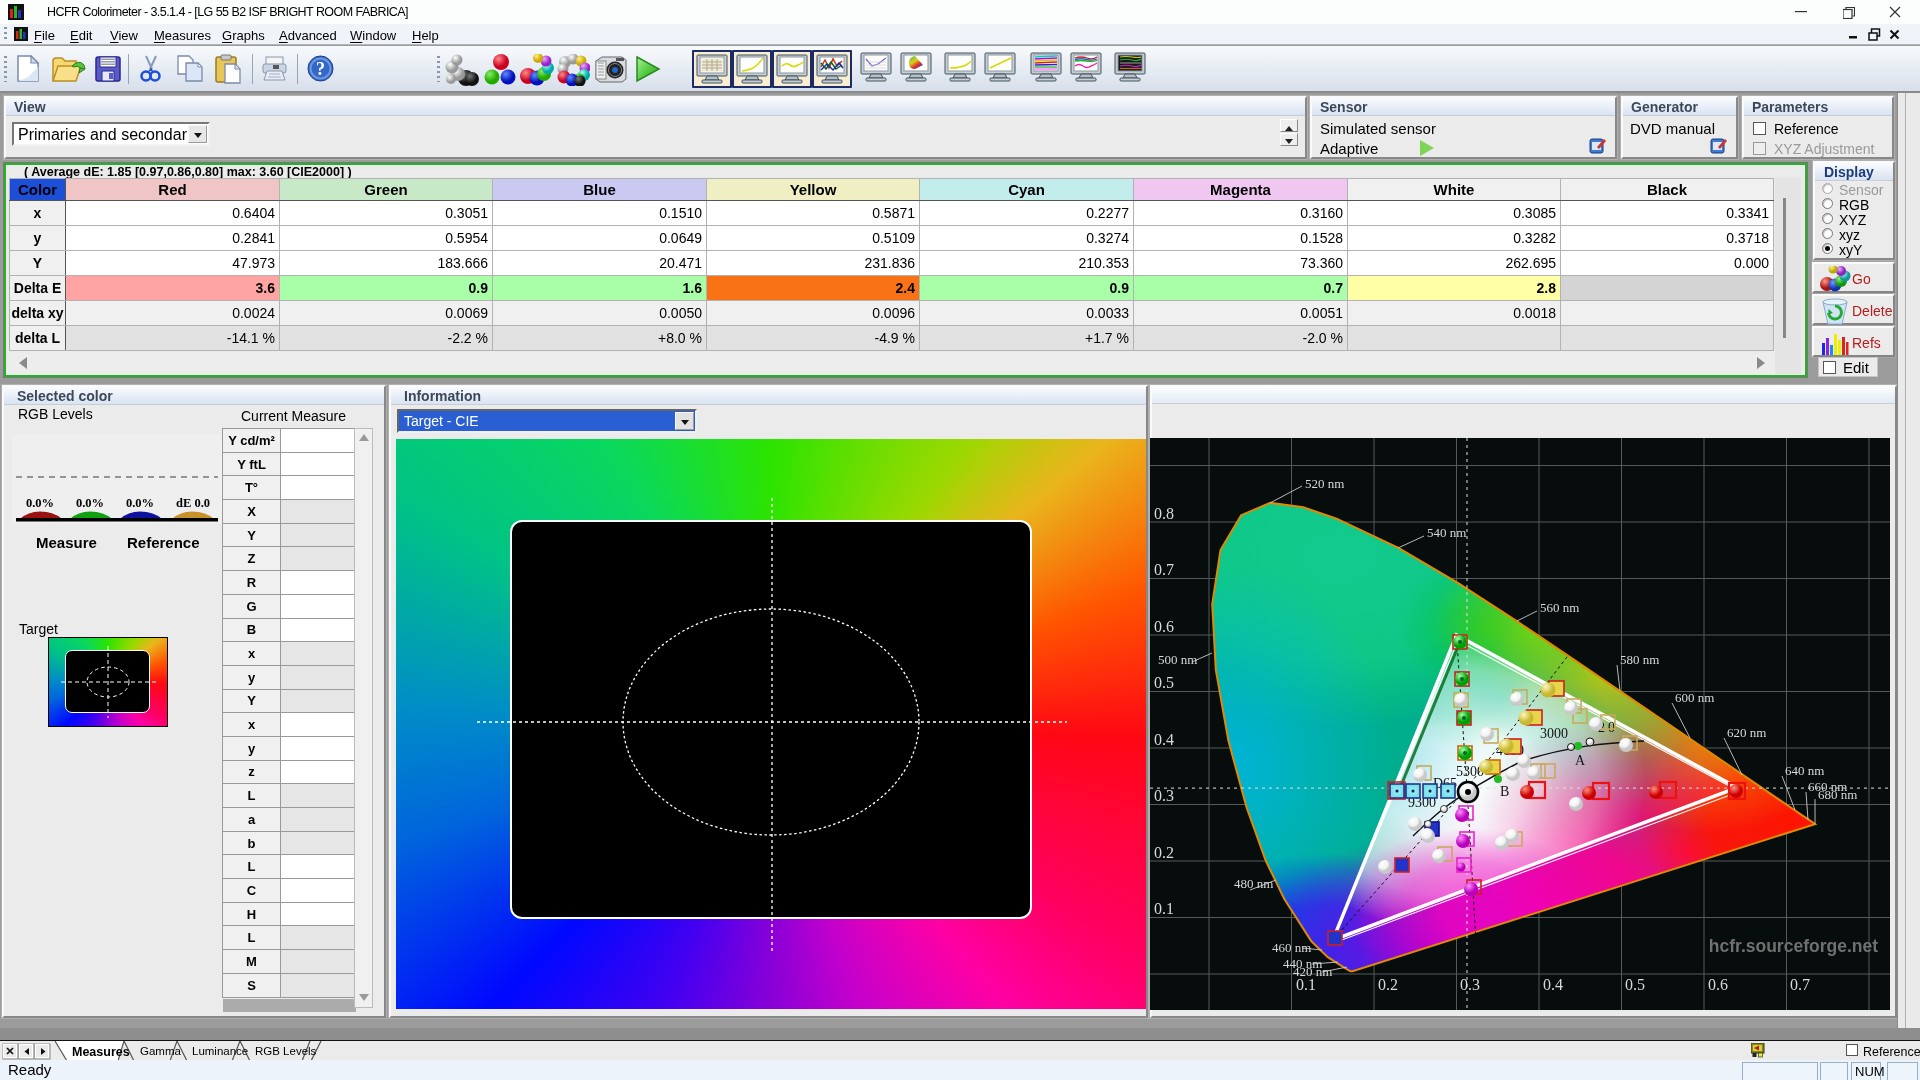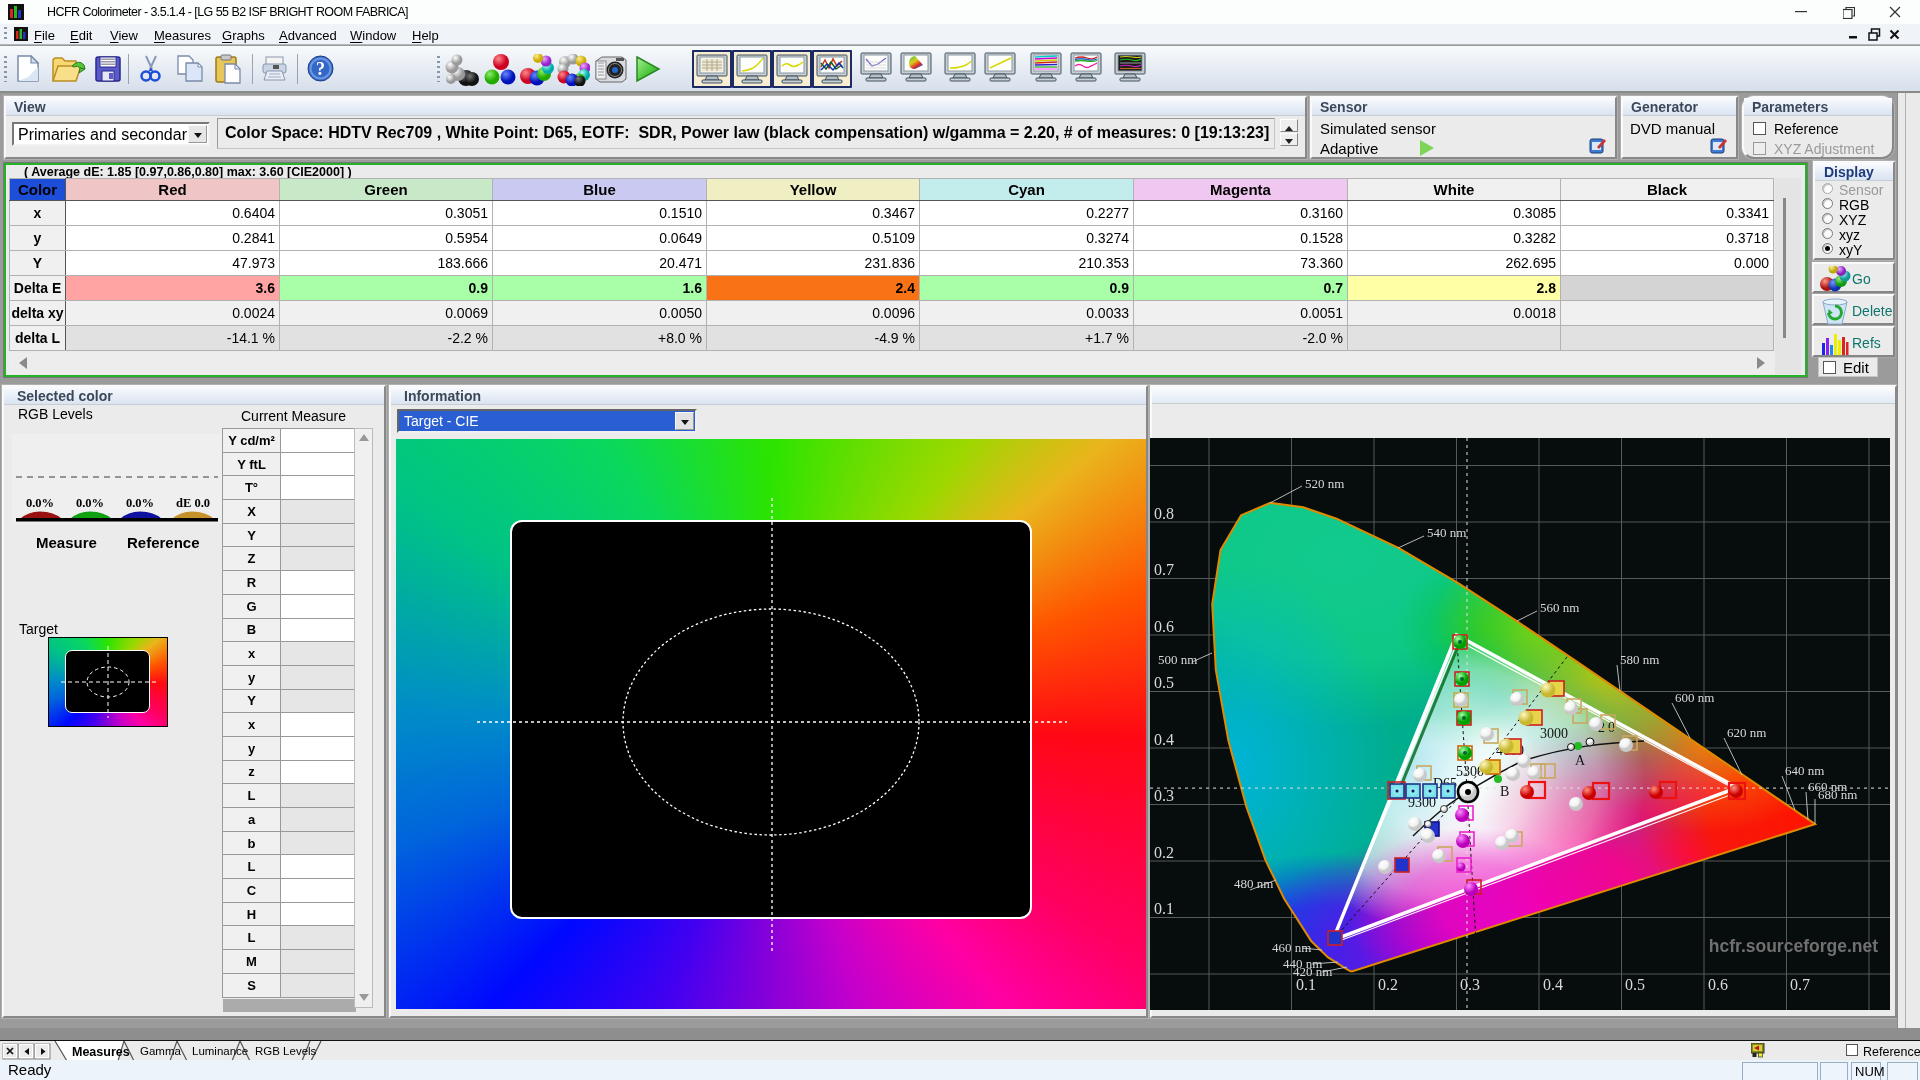--- a/index.html
+++ b/index.html
@@ -47,21 +47,21 @@
   font-size:16px; font-weight:bold; color:#000; padding:5px 0 0 7px; }
 .spin { position:absolute; left:1274px; top:21px; width:18px; height:28px; }
 .spin .sb { position:absolute; left:0; width:18px; height:13px; background:#eee;
   border:1px solid #888; border-top-color:#fff; border-left-color:#fff; }
 .spin .sb:after { content:""; position:absolute; left:4px; border:4px solid transparent; }
 .spin .up:after { top:2px; border-bottom:5px solid #222; }
 .spin .dn { top:14px; } .spin .dn:after { top:5px; border-top:5px solid #222; }
 
 #sensorpanel { left:1310px; top:96px; width:307px; height:63px; }
 #genpanel { left:1621px; top:96px; width:117px; height:63px; }
-#parampanel { left:1742px; top:96px; width:152px; height:63px;border-radius:12px; }
+#parampanel { left:1742px; top:96px; width:152px; height:63px; }
 .ptext { position:absolute; font-size:15px; color:#000; }
 .cb { position:absolute; width:13px; height:13px; background:#fff; border:1px solid #555; }
 .cb.gray { border-color:#999; background:#eee; }
 .cblabel { position:absolute; font-size:14px; color:#000; }
 .playtri { position:absolute; width:0; height:0; border-left:14px solid #7ed456; border-top:8px solid transparent; border-bottom:8px solid transparent; }
 
 
 #tablepanel { left:4px; top:163px; width:1803px; height:214px; background:#ebebeb;
   border:2px solid #24b324; box-shadow:0 0 0 1px #777; }
 #avgtext { position:absolute; left:18px; top:0px; font-size:12.5px; font-weight:bold; color:#000; }
@@ -73,21 +73,21 @@
 #hscroll { position:absolute; left:3px; top:188px; width:1766px; height:21px; background:#ededed; }
 #vscroll2 { position:absolute; left:1769px; top:13px; width:26px; height:196px; background:#e4e4e4; }
 
 
 #displaypanel { left:1813px; top:161px; width:82px; height:99px; }
 .radio { position:absolute; left:7px; width:11px; height:11px; border-radius:50%; background:#fdfdfd;
   border:1px solid #777; box-shadow:inset 1px 1px 1px #bbb; }
 .rlabel { position:absolute; left:24px; font-size:14px; color:#000; }
 .btn3d { position:absolute; left:1812px; width:83px; height:31px; background:#ebebeb;
   border-top:2px solid #fafafa; border-left:2px solid #fafafa; border-right:2px solid #858585; border-bottom:2px solid #858585;
-  box-shadow:0 0 0 1px #a5a5a5; font-size:15px; color:#0f766e; }
+  box-shadow:0 0 0 1px #a5a5a5; font-size:15px; color:#b91c1c; }
 .btn3d .blabel { position:absolute; left:38px; top:7px; font-size:14px; }
 
 
 #selpanel { left:2px; top:385px; width:384px; height:633px; }
 #infopanel { left:389px; top:385px; width:759px; height:633px; }
 #ciepanel { left:1150px; top:385px; width:747px; height:633px; background:#ebebeb;
   border-top:2px solid #fafafa; border-left:2px solid #fafafa; border-right:2px solid #888; border-bottom:2px solid #888; box-shadow:0 0 0 1px #b0b0b0;}
 #ciehead { position:absolute; left:0; top:0; right:0; height:17px; background:linear-gradient(#fbfdfe,#e2eaf5); border-bottom:1px solid #ccc; }
 #ciesvg { position:absolute; left:-2px; top:51px; }
 
@@ -431,21 +431,20 @@
   </div>
 
   <div class="panel" id="viewpanel">
     <div class="phead">
         <span style="left:8px">View</span>
       </div>
     <div id="combo1">
         <div class="ctext">Primaries and secondaries</div>
         <div class="dropbtn"></div>
       </div>
-    <div id="cstext">Color Space: HDTV Rec709 , White Point: D65, EOTF:&nbsp;&nbsp;SDR, Power law (black compensation) w/gamma = 2.20, # of measures: 0 [19:13:23]</div>
     <div class="spin">
         <div class="sb up"></div>
         <div class="sb dn"></div>
       </div>
   </div>
 
   <div class="panel" id="sensorpanel">
     <div class="phead">
         <span style="left:8px">Sensor</span>
       </div>
@@ -505,21 +504,21 @@
             <td style="background:#c3ecec">Cyan</td>
             <td style="background:#f0c7f0">Magenta</td>
             <td style="background:#f0f0f0">White</td>
             <td style="background:#f0f0f0">Black</td>
           </tr>
       <tr>
             <td class="lab">x</td>
             <td style="background:#fff">0.6404</td>
             <td style="background:#fff">0.3051</td>
             <td style="background:#fff">0.1510</td>
-            <td style="background:#fff">0.3467</td>
+            <td style="background:#fff">0.5871</td>
             <td style="background:#fff">0.2277</td>
             <td style="background:#fff">0.3160</td>
             <td style="background:#fff">0.3085</td>
             <td style="background:#fff">0.3341</td>
           </tr>
       <tr>
             <td class="lab">y</td>
             <td style="background:#fff">0.2841</td>
             <td style="background:#fff">0.5954</td>
             <td style="background:#fff">0.0649</td>

